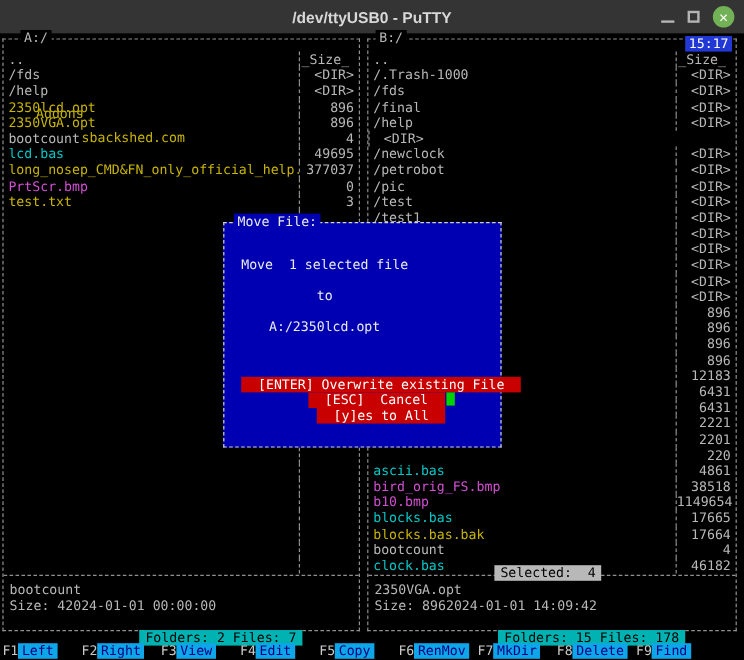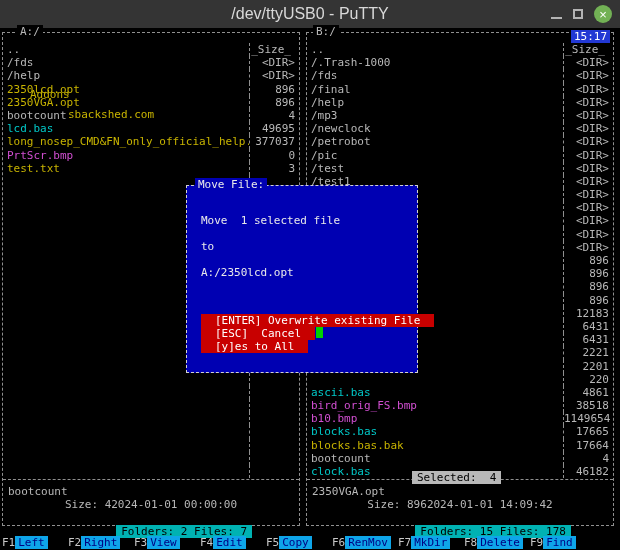--- a/index.html
+++ b/index.html
@@ -3,21 +3,21 @@
 <meta charset="utf-8">
 <style>
   * { margin:0; padding:0; box-sizing:border-box; }
   body { background:#555; }
   .window { width:620px; height:550px; position:relative; background:#000; overflow:hidden;
             font-family:"DejaVu Sans Mono", monospace; }
   
   .titlebar { height:28px; background:#343434; position:relative;
               display:flex; align-items:center; justify-content:center;
               font-family:"Liberation Sans", sans-serif; }
-  .titlebar .title { color:#d8d8d8; font-size:16px; font-weight:normal; }
+  .titlebar .title { color:#d8d8d8; font-size:13px; font-weight:bold; }
   .controls { position:absolute; right:8px; top:0; height:28px; display:flex; align-items:center; gap:11px; }
   .btn-min { width:11px; height:2px; background:#b4b4b4; margin-top:8px; cursor:default; }
   .btn-max { width:10px; height:10px; border:2px solid #b4b4b4; cursor:default; }
   .btn-close { width:18px; height:18px; border-radius:50%; background:#72b155; color:#fff;
                display:flex; align-items:center; justify-content:center;
                font-size:13px; line-height:1; cursor:default; }
   
   .term { position:absolute; top:28px; left:0; right:0; bottom:0; background:#000;
           font-size:11px; line-height:13.2px; color:#b8b8b8; }
   .panel { position:absolute; top:4px; height:494px; border:1px dashed #909090; }
@@ -28,31 +28,31 @@
   .panel-right .panel-title { left:6px; }
   .size-label { position:absolute; top:10px; right:8px; color:#b8b8b8; }
   .rows { position:absolute; top:10px; left:0; right:0; }
   .frow { display:flex; height:13.2px; line-height:13.2px; white-space:pre; }
   .fname { flex:1 1 auto; overflow:hidden; padding-left:4px; }
   .fsize { flex:0 0 50px; width:50px; text-align:right; padding-right:4px;
            border-left:1px dashed #909090; color:#b8b8b8; }
   .sep { position:absolute; left:0; right:0; top:446px; border-top:1px dashed #909090; }
   .pfooter { position:absolute; top:452px; left:0; right:0; }
   .pf-line { height:13.2px; line-height:13.2px; white-space:pre; padding:0 5px; }
-  .pf-meta { display:flex; justify-content:center; }
+  .pf-meta { display:flex; justify-content:flex-start; }
   .pf-stats-wrap { text-align:center; }
   .stats-badge { display:inline-block; background:#00b2b2; color:#000; padding:0 5px; }
   .selected-badge { position:absolute; left:412px; top:443px; background:#b8b8b8; color:#000;
                     padding:0 5px; white-space:pre; z-index:6; }
   .clock { position:absolute; top:2px; left:571px; background:#2238d4; color:#fff;
            padding:0 3px; z-index:4; }
   .artifact { position:absolute; white-space:pre; z-index:2; }
   
   .dialog { position:absolute; left:186px; top:157px; width:232px; height:188px;
-            background:#0000b2; border:1px dashed #d2d2d2; z-index:5; }
+            background:#0000b2; border:1px dashed #d2d2d2; z-index:5;text-align:center; }
   .dialog-title { position:absolute; top:-8px; left:8px; background:#0000b2;
                   padding:0 3px; color:#eaeaea; }
   .dlines { position:absolute; top:28px; left:14px; color:#eaeaea; }
   .dline { height:13.2px; line-height:13.2px; margin-bottom:13px; white-space:pre; }
   .dwarn { position:absolute; top:128px; left:14px; }
   .wline { height:13.2px; line-height:13.2px; white-space:pre; }
   .wred { background:#c80000; color:#fff; padding:0 14px; }
   .cursor { display:inline-block; width:7px; height:11px; background:#00d200;
             vertical-align:-1px; margin-left:1px; }
   
@@ -137,21 +137,21 @@
 
     <div class="panel panel-right">
       <span class="panel-title">B:/</span>
       <span class="size-label">_Size_</span>
       <div class="rows" id="right-rows">
           <div class="frow"><span class="fname c-white">..</span><span class="fsize"></span></div>
           <div class="frow"><span class="fname c-white">/.Trash-1000</span><span class="fsize">&lt;DIR&gt;</span></div>
           <div class="frow"><span class="fname c-white">/fds</span><span class="fsize">&lt;DIR&gt;</span></div>
           <div class="frow"><span class="fname c-white">/final</span><span class="fsize">&lt;DIR&gt;</span></div>
           <div class="frow"><span class="fname c-white">/help</span><span class="fsize">&lt;DIR&gt;</span></div>
-          <div class="frow"><span class="fname c-white">/mp3</span><span class="fsize">&lt;DIR&gt;</span></div>
+          <div class="frow"><span class="fsize">&lt;DIR&gt;</span></div>
           <div class="frow"><span class="fname c-white">/newclock</span><span class="fsize">&lt;DIR&gt;</span></div>
           <div class="frow"><span class="fname c-white">/petrobot</span><span class="fsize">&lt;DIR&gt;</span></div>
           <div class="frow"><span class="fname c-white">/pic</span><span class="fsize">&lt;DIR&gt;</span></div>
           <div class="frow"><span class="fname c-white">/test</span><span class="fsize">&lt;DIR&gt;</span></div>
           <div class="frow"><span class="fname c-white">/test1</span><span class="fsize">&lt;DIR&gt;</span></div>
           <div class="frow"><span class="fname c-white"></span><span class="fsize">&lt;DIR&gt;</span></div>
           <div class="frow"><span class="fname c-white"></span><span class="fsize">&lt;DIR&gt;</span></div>
           <div class="frow"><span class="fname c-white"></span><span class="fsize">&lt;DIR&gt;</span></div>
           <div class="frow"><span class="fname c-white"></span><span class="fsize">&lt;DIR&gt;</span></div>
           <div class="frow"><span class="fname c-white"></span><span class="fsize">&lt;DIR&gt;</span></div>

